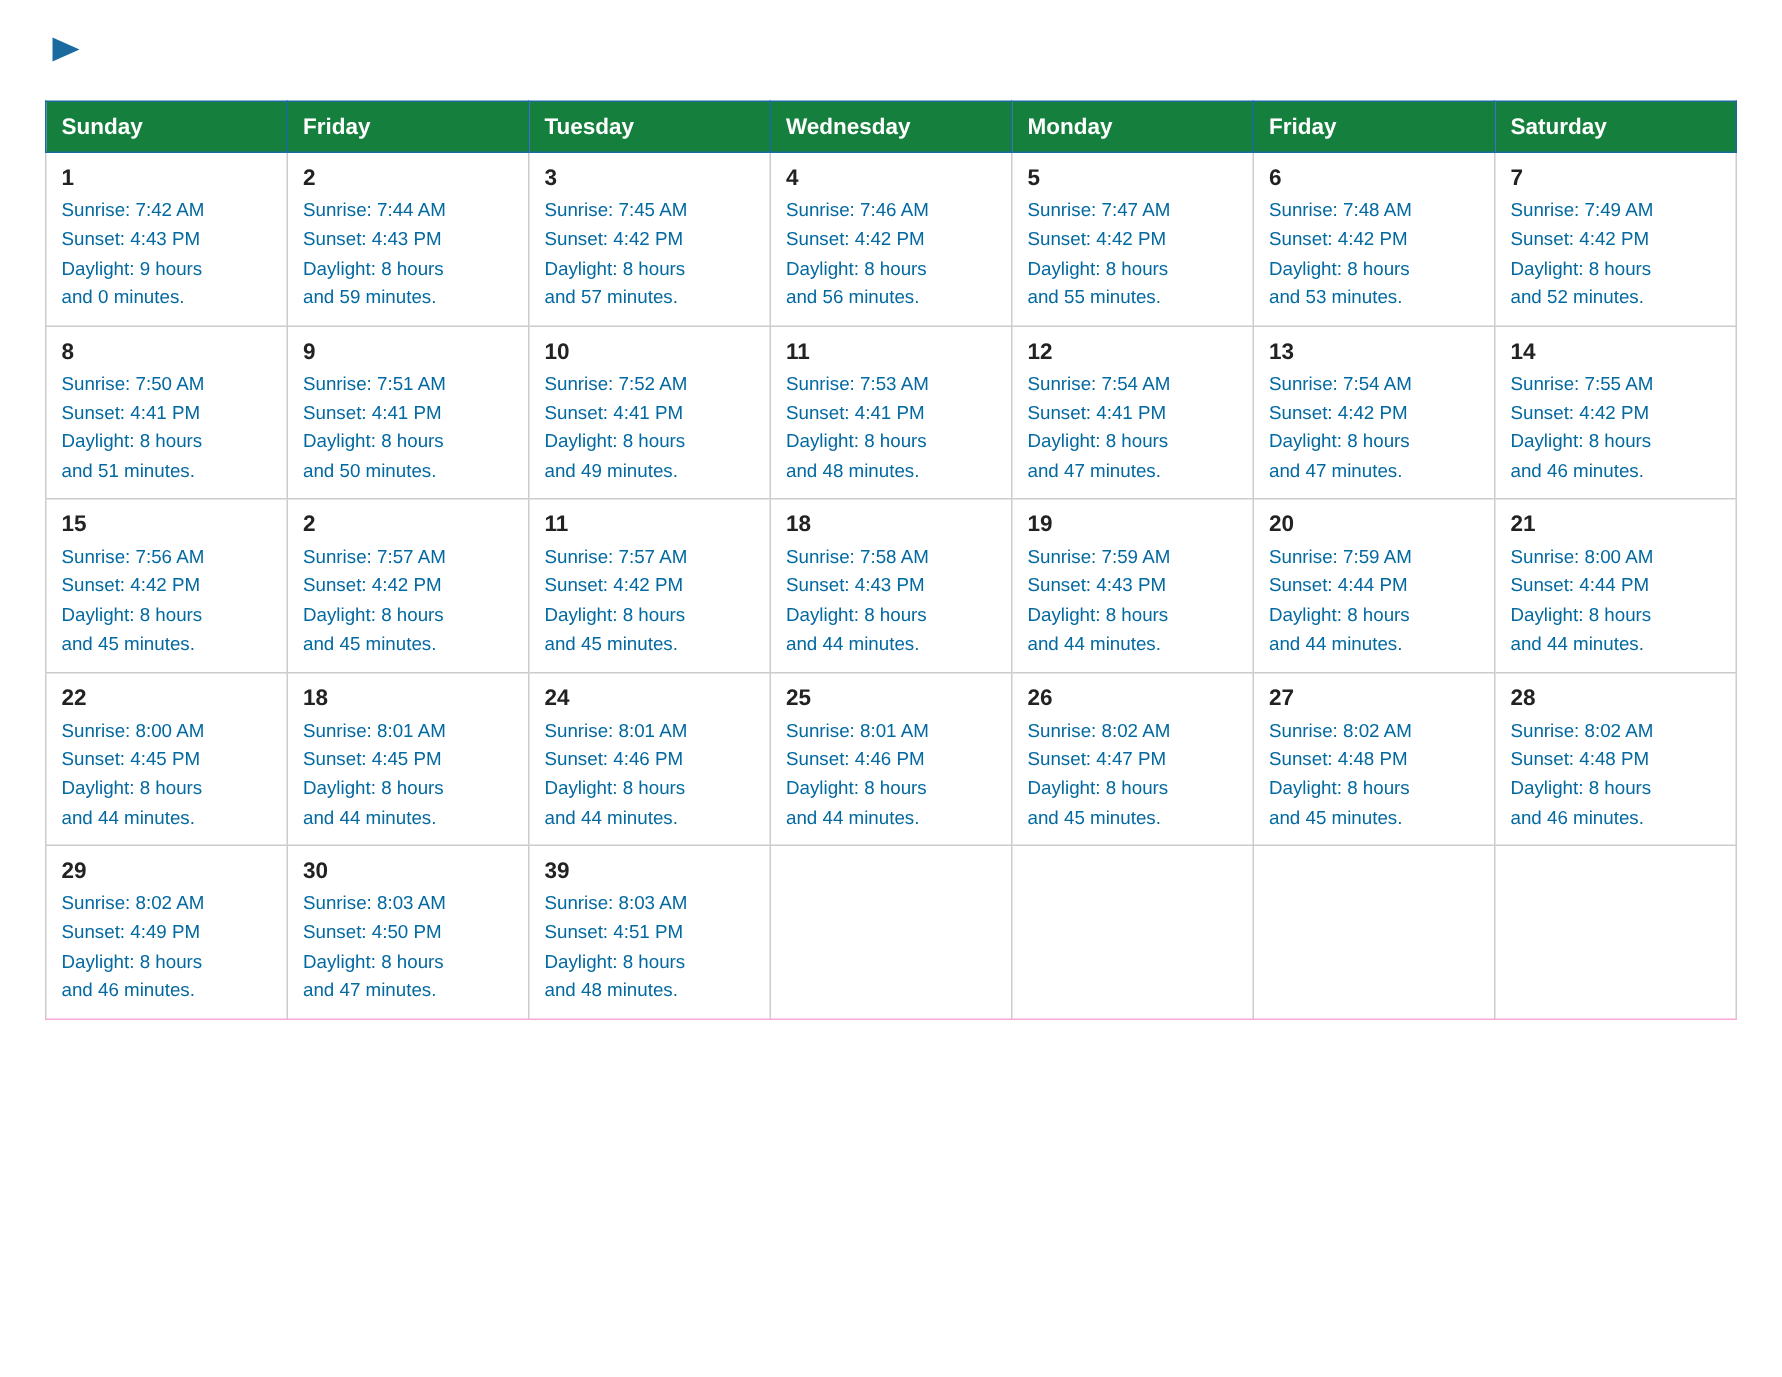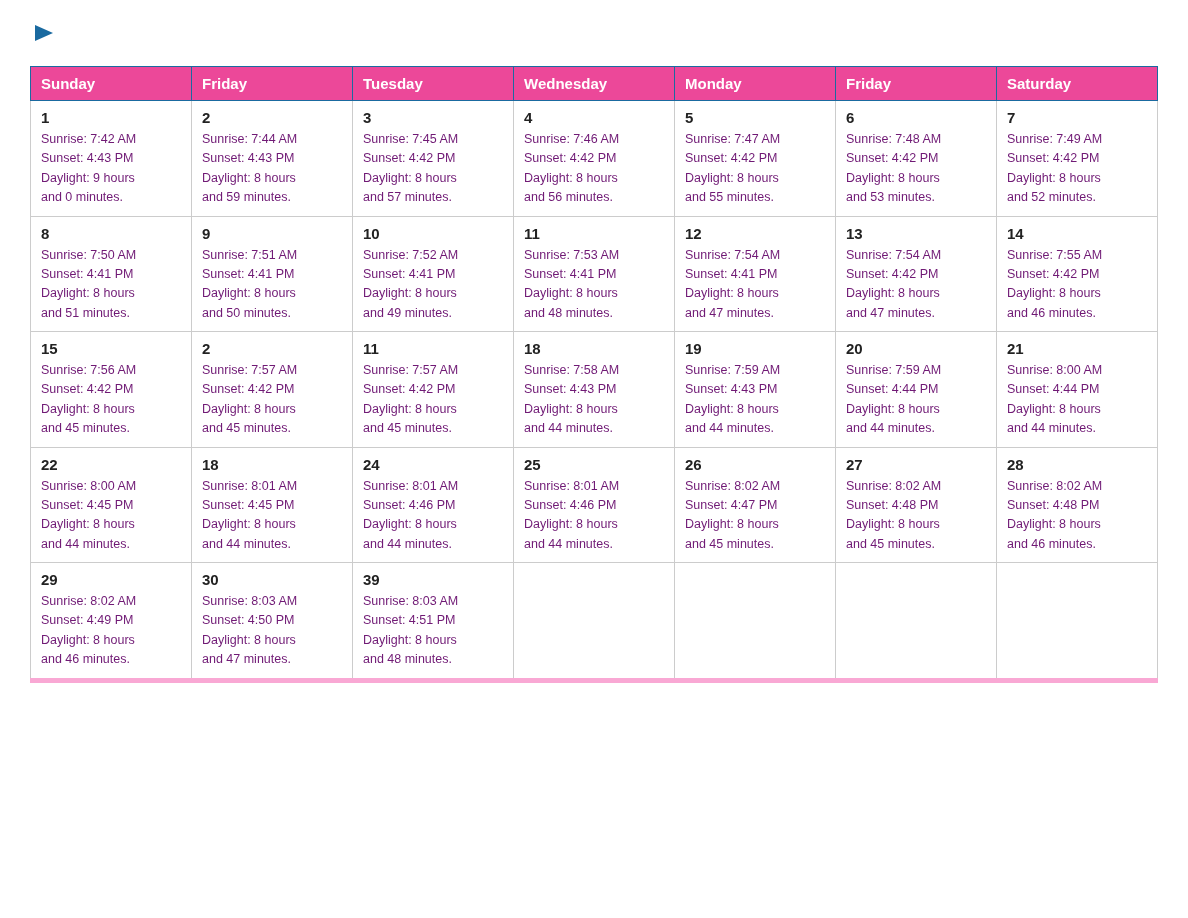--- a/index.html
+++ b/index.html
@@ -34,51 +34,51 @@
       font-size: 22px;
       color: #444;
       margin-top: 4px;
     }
     .calendar {
       width: 100%;
       border-collapse: collapse;
       border: 1px solid #1a6aa0;
     }
     .calendar th {
-      background-color: #ec4899;
+      background-color: #15803d;
       color: #fff;
       font-size: 15px;
       font-weight: bold;
       padding: 8px 10px;
       text-align: left;
       border: 1px solid #1a6aa0;
     }
     .calendar td {
       vertical-align: top;
       padding: 8px 10px;
       border: 1px solid #ccc;
       width: calc(100% / 7);
       font-size: 13px;
       color: #333;
       height: 110px;
     }
     .calendar tr:last-child td {
-      border-bottom: 5px solid #f9a8d4;
+      border-bottom: 1px solid #f9a8d4;
     }
     .day-num {
       font-size: 15px;
       font-weight: bold;
       color: #222;
       display: block;
       margin-bottom: 4px;
     }
     .day-info {
       font-size: 12.5px;
       line-height: 1.55;
-      color: #701a75;
+      color: #0369a1;
     }
     .empty-cell {
       background: #fff;
     }
     .logo-row {
       display: flex;
       align-items: center;
     }
     .logo-text-general {
       font-size: 30px;

